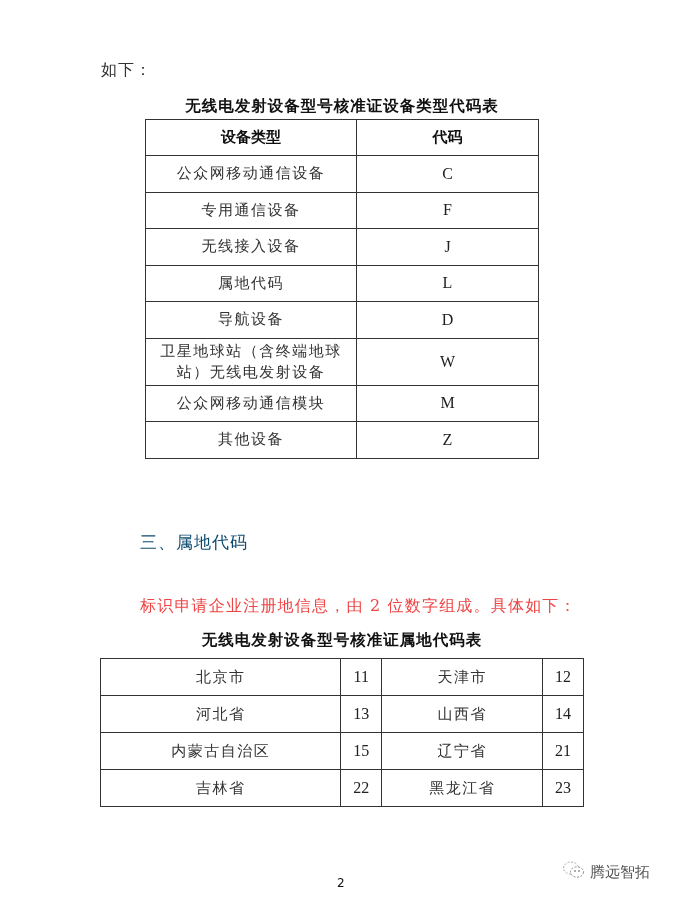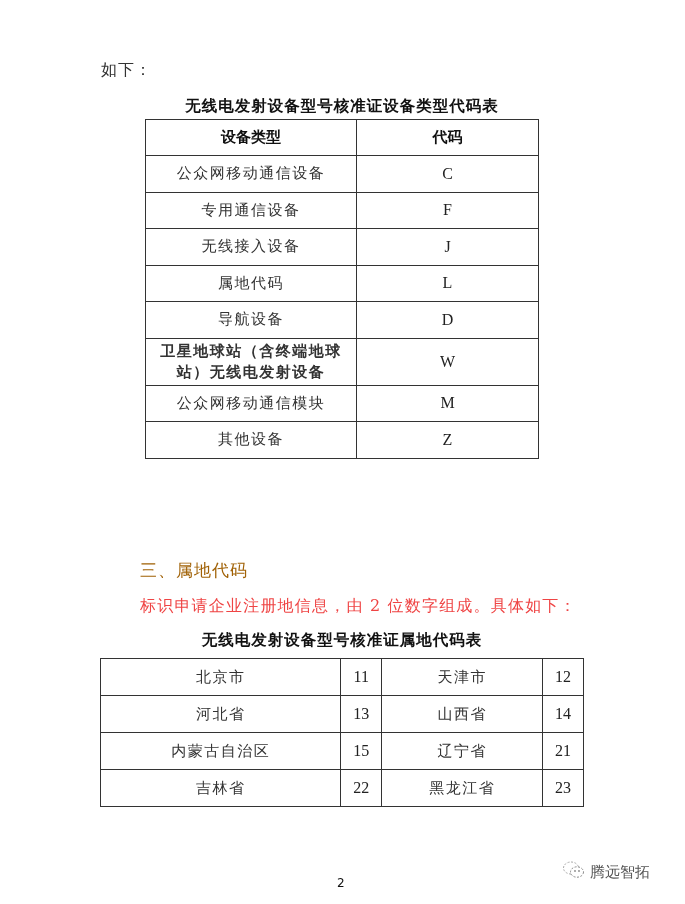--- a/index.html
+++ b/index.html
@@ -12,22 +12,22 @@
   .intro { left: 101px; top: 60px; font-size: 16px; letter-spacing: 1px; color:#333; }
   .caption { font-family: Liberation Sans, sans-serif; font-weight: bold; font-size: 15.5px; color: #111; letter-spacing: 1px; text-align: center; }
   table { border-collapse: collapse; }
   td, th { border: 1.5px solid #333; text-align: center; vertical-align: middle; padding: 0; }
   th { font-family: "DejaVu Sans", sans-serif; font-weight: bold; font-size: 15px; color: #111; }
   td { font-size: 15px; color: #333; letter-spacing: 1.5px; }
   td.code { font-family: "Liberation Serif", serif; font-size: 16px; letter-spacing: 0; color:#222; }
   #t1 { left: 145px; top: 119px; width: 394px; }
   #t1 th { height: 35px; }
   #t1 td { height: 35.5px; }
-  #t1 td.tall { height: 46px; line-height: 21px; font-weight: bold; }
-  .section { left: 140px; top: 559px; font-family: "DejaVu Sans", sans-serif; font-size: 17px; color: #a16207; letter-spacing: 1px; }
+  #t1 td.tall { height: 46px; line-height: 21px; }
+  .section { left: 140px; top: 531px; font-family: "DejaVu Sans", sans-serif; font-size: 17px; color: #0c4a6e; letter-spacing: 1px; }
   .para { left: 140px; top: 596px; font-size: 16px; color: #ef4444; letter-spacing: 1.2px; }
   #t2 { left: 100px; top: 658px; width: 484px; }
   #t2 th { height: 36px; font-size: 15px; }
   #t2 td { height: 36px; }
   .pagenum { left: 337px; top: 876px; font-family: "DejaVu Sans", sans-serif; font-size: 12px; color:#111; }
   .wm { left: 562px; top: 860px; display:flex; align-items:center; gap:4px; font-family: "DejaVu Sans", sans-serif; font-size: 15px; color:#555; }
 </style>
 </head>
 <body>
 

